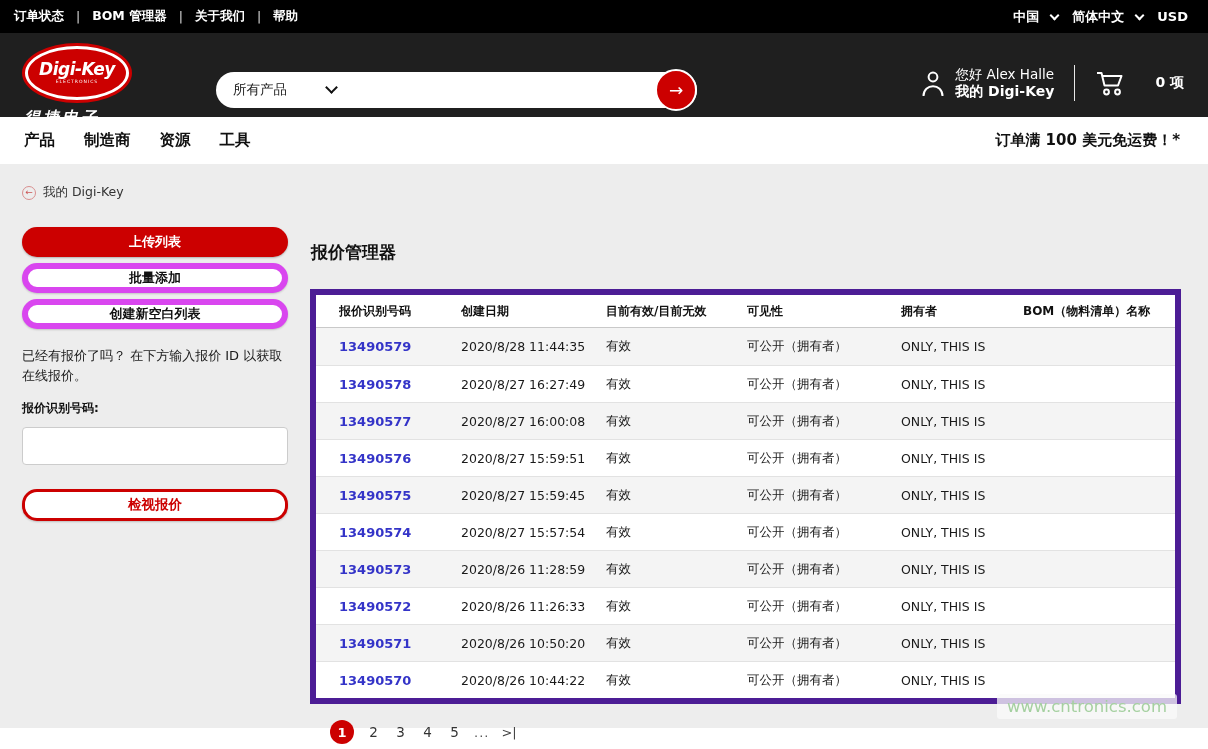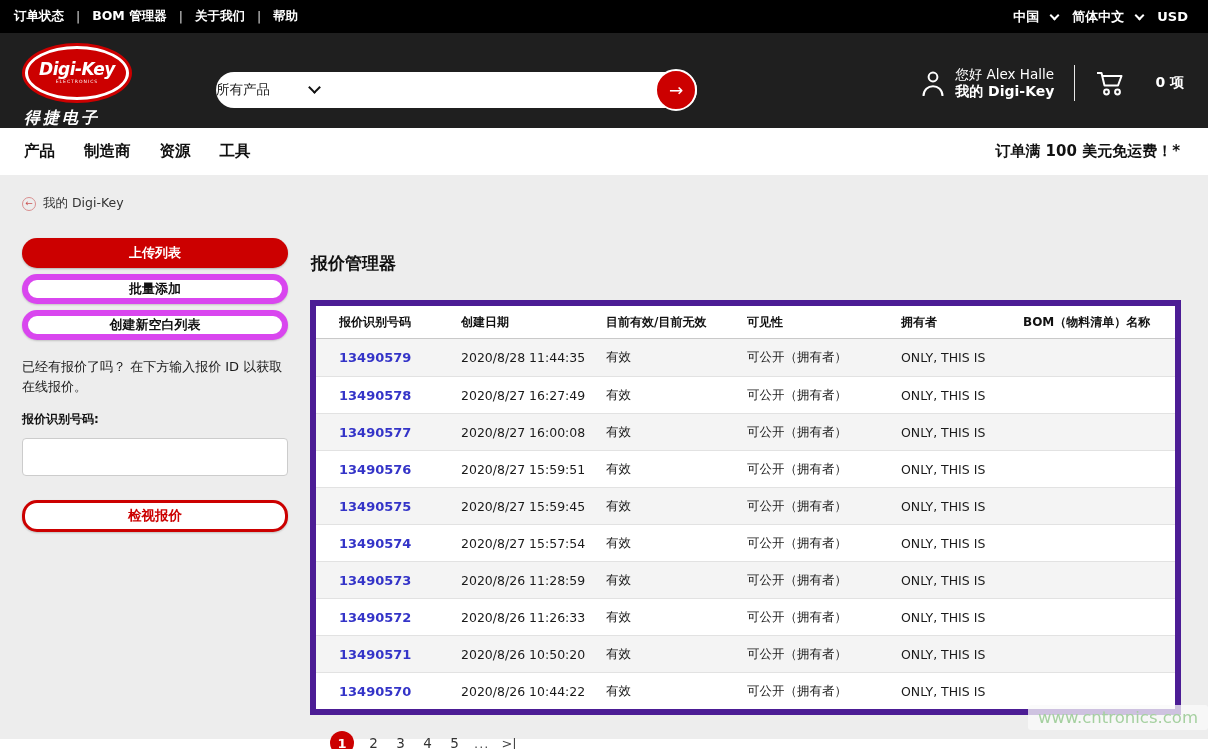--- a/index.html
+++ b/index.html
@@ -24,39 +24,39 @@
   .topbar-link{color:#fff;cursor:pointer;}
   .topbar-sep{color:#ddd;margin:0 12px;font-weight:normal;}
   .topbar-right{display:flex;align-items:center;gap:10px;font-size:13px;}
   .chev{
     display:inline-block;width:7px;height:7px;
     border-right:2px solid #fff;border-bottom:2px solid #fff;
     transform:rotate(45deg);margin:-3px 4px 0 2px;
   }
   
   .site-header{
-    height:95px;background:var(--header-bg);position:relative;color:#fff;
+    height:84px;background:var(--header-bg);position:relative;color:#fff;
   }
   .logo{position:absolute;left:22px;top:10px;width:116px;cursor:pointer;}
   .logo-oval{
     width:104px;height:54px;background:var(--red);
     border:3px solid #fff;border-radius:50%;
     box-shadow:0 0 0 3px var(--red);
     display:flex;flex-direction:column;align-items:center;justify-content:center;
     margin-left:3px;margin-top:3px;
   }
   .logo-name{font-style:italic;font-weight:bold;font-size:17px;letter-spacing:-0.5px;line-height:17px;}
   .logo-sub{font-size:4.5px;letter-spacing:1px;line-height:6px;margin-top:1px;}
   .logo-cn{font-weight:bold;font-style:italic;font-size:16px;letter-spacing:3px;margin-top:8px;margin-left:2px;color:#fff;}
   .search-wrap{
     position:absolute;left:216px;top:39px;width:481px;height:36px;
     background:#fff;border-radius:18px;display:flex;align-items:center;
   }
   .search-cat{
-    display:flex;align-items:center;gap:40px;
+    display:flex;align-items:center;gap:40px;padding-left:17px;
     color:#222;font-size:13.5px;cursor:pointer;white-space:nowrap;
   }
   .chev-dark{
     display:inline-block;width:9px;height:9px;
     border-right:2.5px solid #111;border-bottom:2.5px solid #111;
     transform:rotate(45deg);margin-top:-5px;
   }
   .search-input{
     flex:1;border:none;outline:none;background:transparent;
     height:100%;font-size:14px;padding:0 48px 0 16px;color:#111;
@@ -145,21 +145,21 @@
     display:flex;align-items:center;justify-content:center;
     font-size:13px;font-weight:bold;margin-right:12px;
   }
   .page-num{
     min-width:15px;text-align:center;font-size:13.5px;color:#333;margin-right:12px;cursor:pointer;
   }
   .page-ellipsis{font-size:13px;color:#555;margin-right:12px;letter-spacing:1px;}
   .page-last{font-size:13px;color:#444;cursor:pointer;}
   
   .watermark{
-    position:absolute;right:0;bottom:9px;
+    position:absolute;right:31px;bottom:9px;
     background:rgba(250,250,250,0.75);border-radius:3px;
     padding:3px 10px;font-size:16.5px;color:#a5d0a0;
   }
 </style>
 </head>
 <body>
 
 <div class="topbar">
   <div class="topbar-left">
     <span class="topbar-link">订单状态</span>

